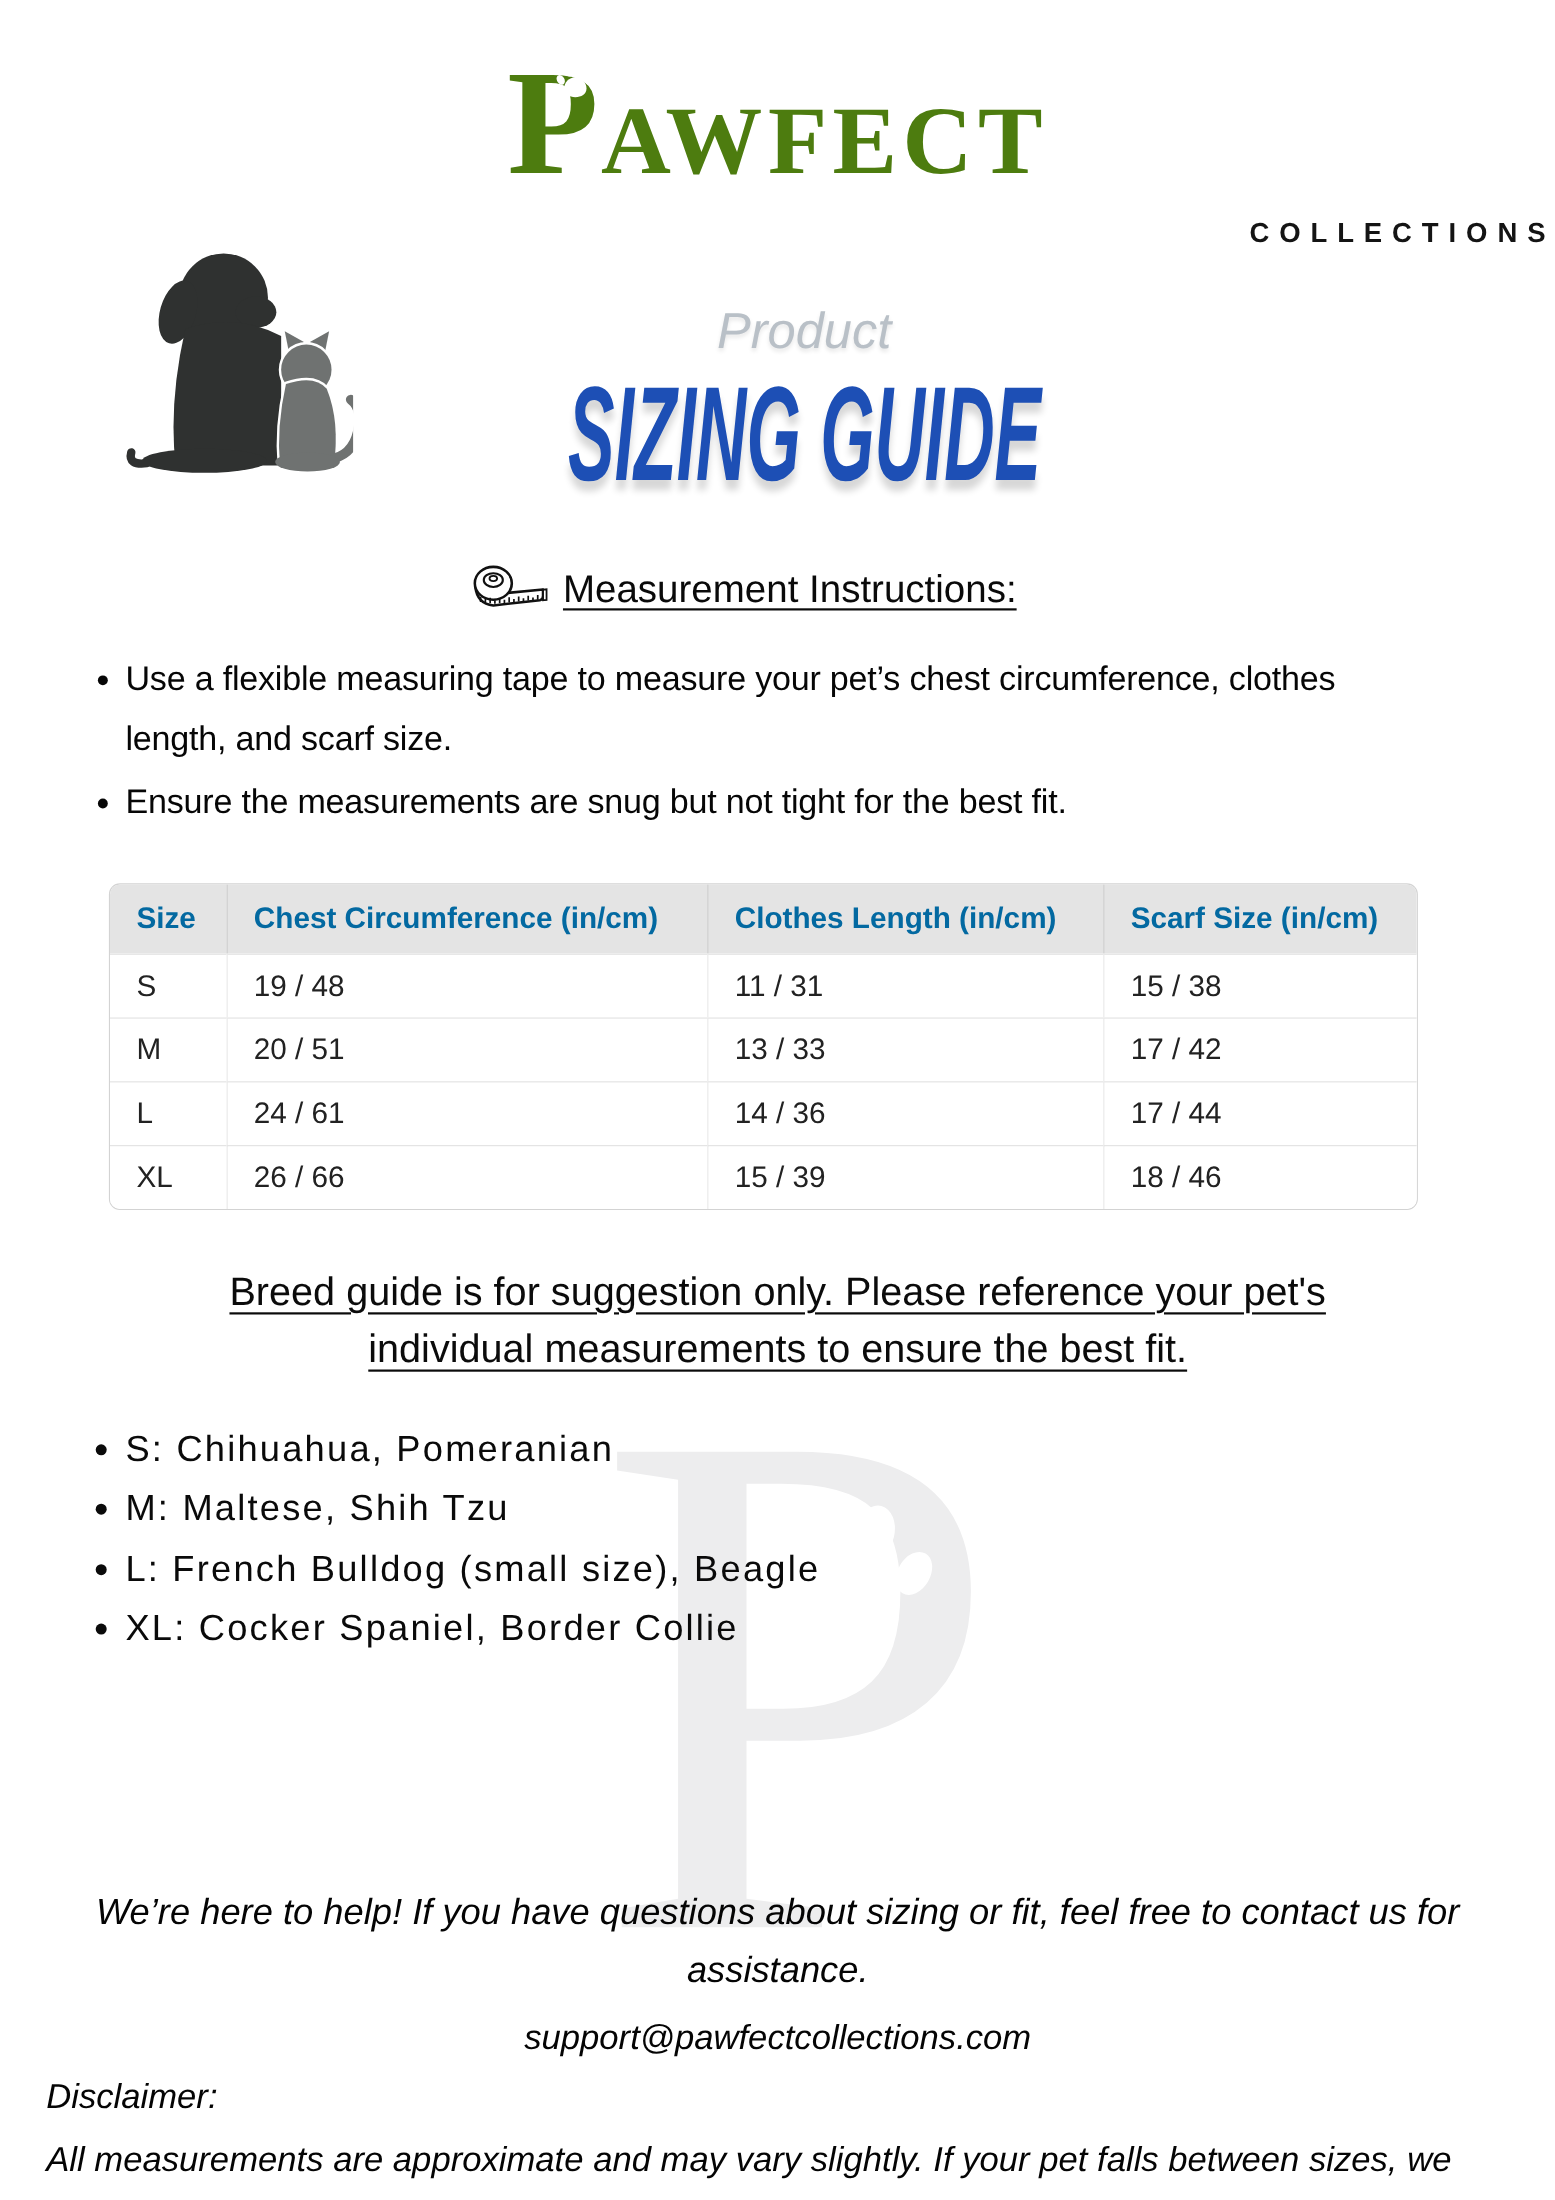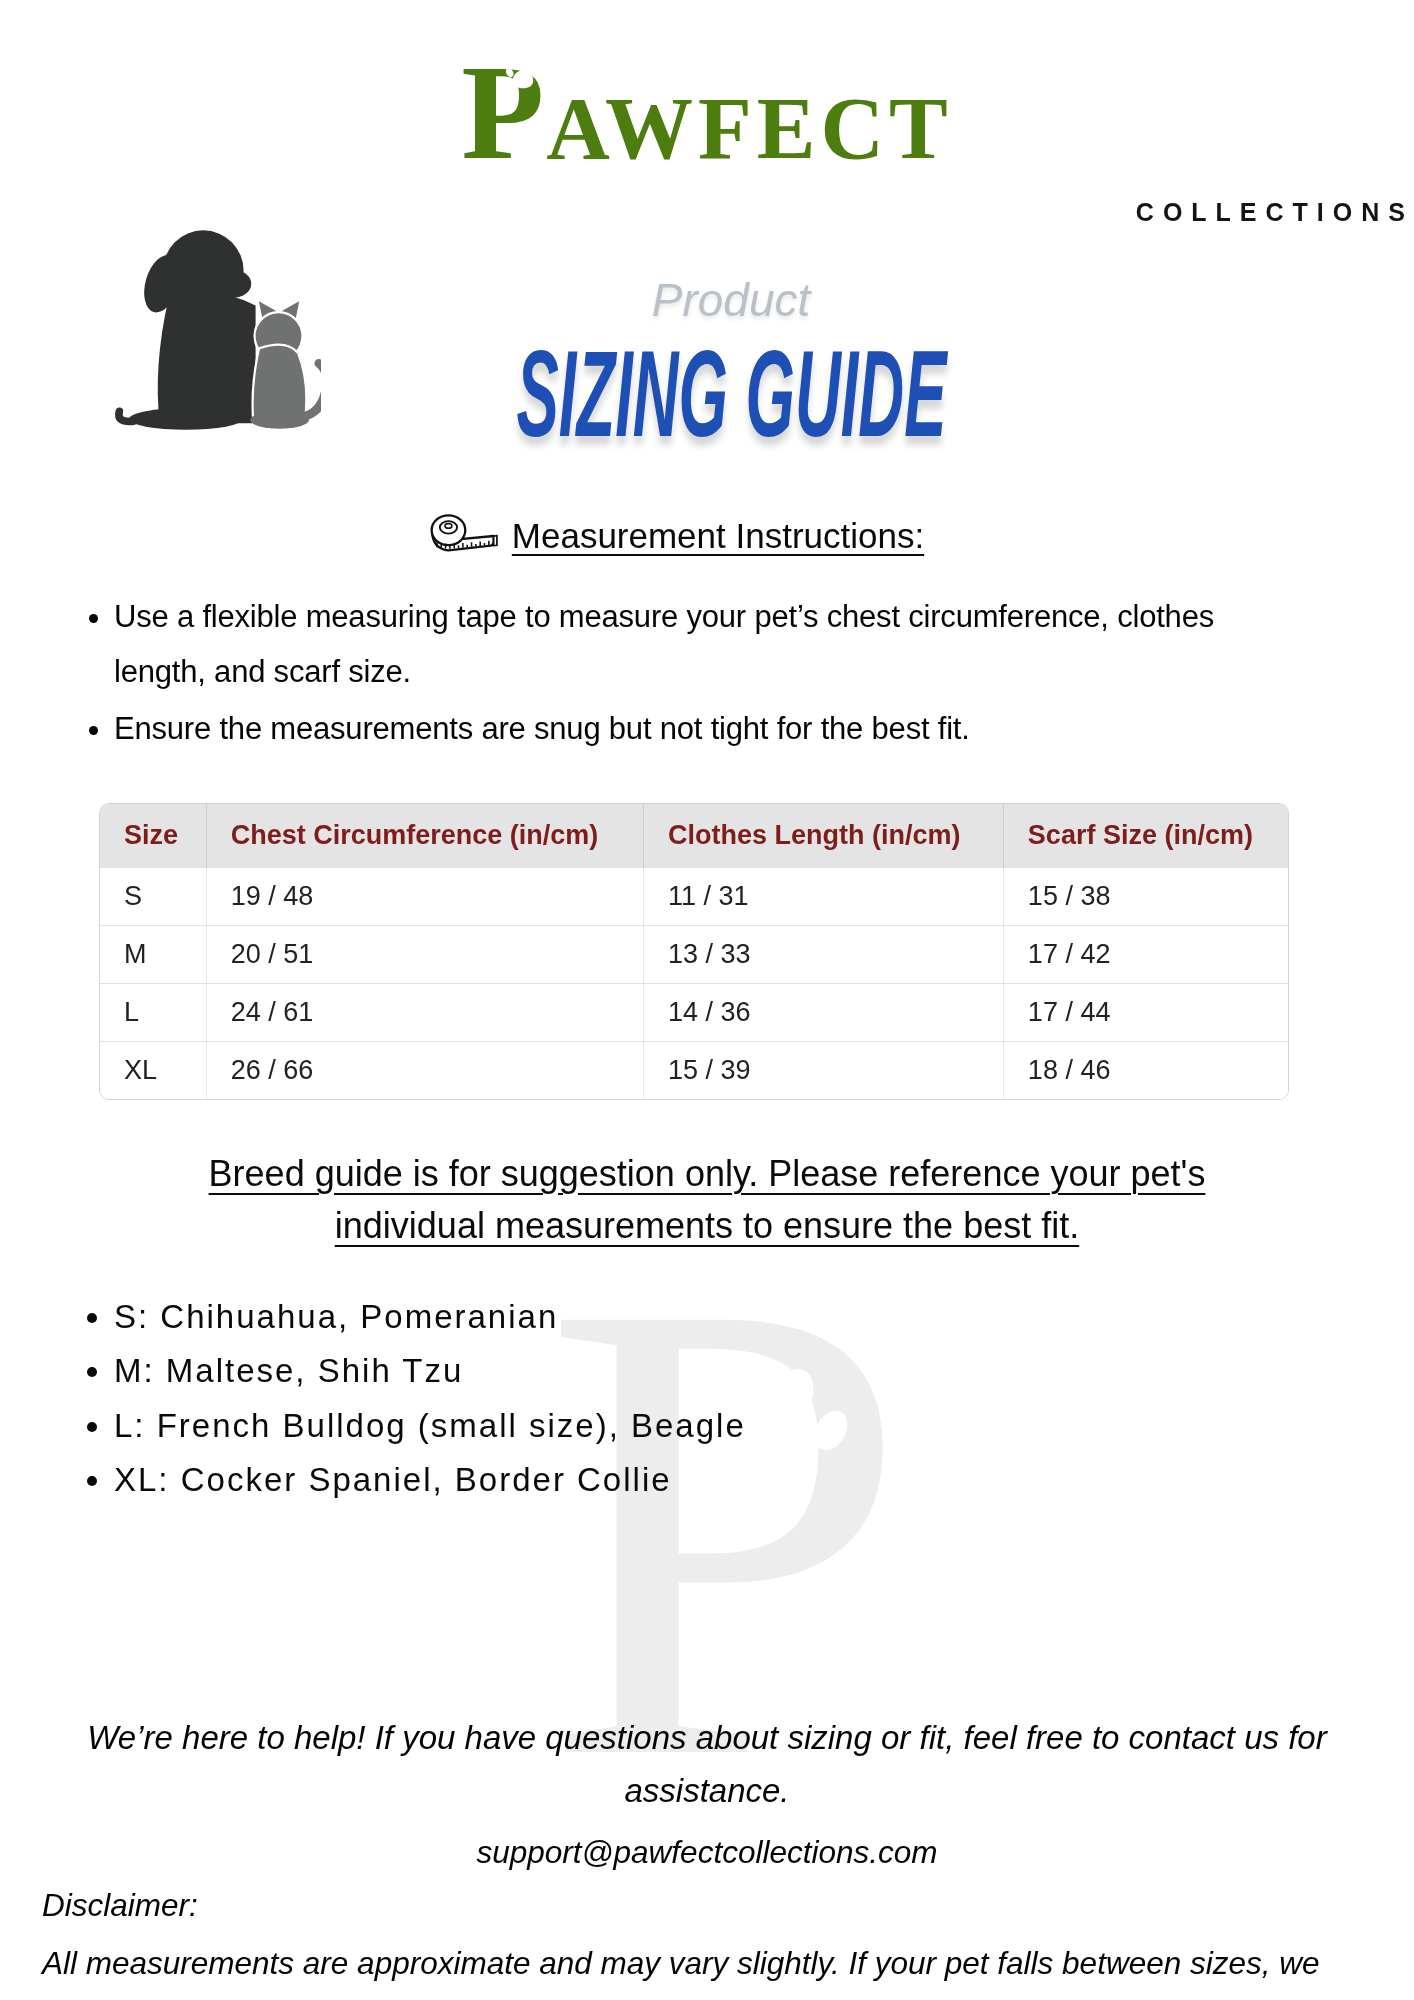--- a/index.html
+++ b/index.html
@@ -61,21 +61,21 @@
 
   
   .table-wrap{
     margin:46px 0 0 99px;width:1190px;box-sizing:border-box;
     border:1px solid #d3d3d3;border-radius:10px;overflow:hidden;
     background:#fff;
   }
   table.size-table{width:100%;border-collapse:separate;border-spacing:0;}
   table.size-table th{
     background:#e4e4e4;text-align:left;
-    font-size:27px;font-weight:700;color:#7f1d1d;
+    font-size:27px;font-weight:700;color:#0369a1;
     padding:16px 10px 16px 24px;
   }
   table.size-table th + th{border-left:1px solid #cccccc;}
   table.size-table td{
     font-size:27px;color:#222;background:#fff;
     padding:13px 10px 13px 24px;
     border-top:1px solid #e2e2e2;
   }
   table.size-table td + td{border-left:1px solid #e8e8e8;}
 

